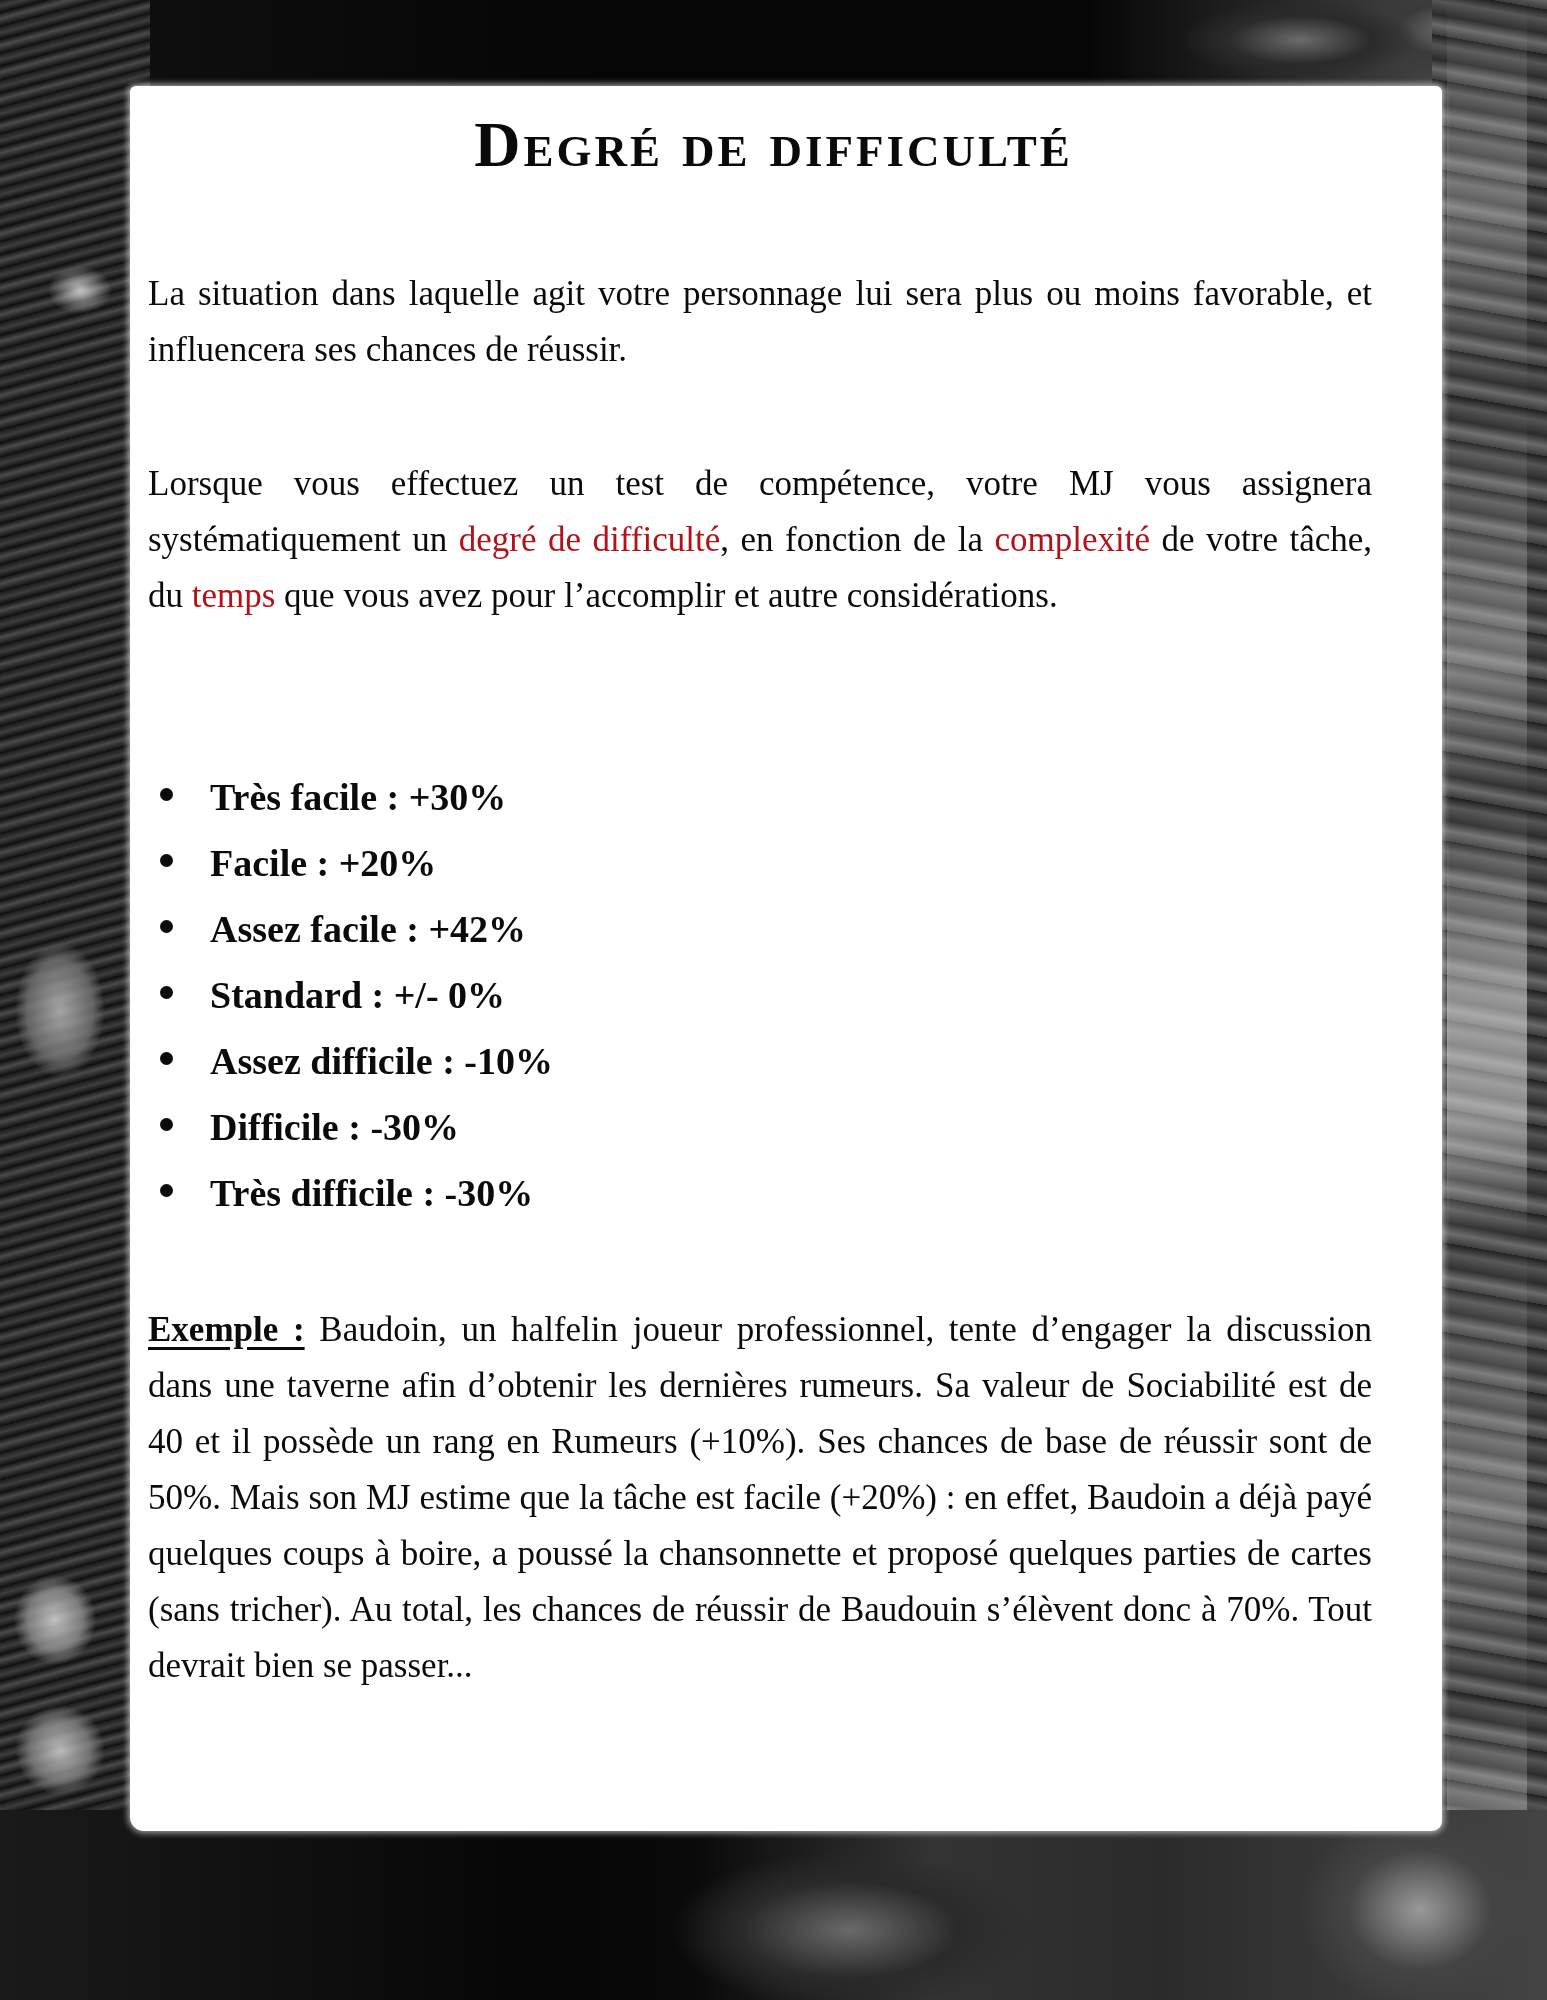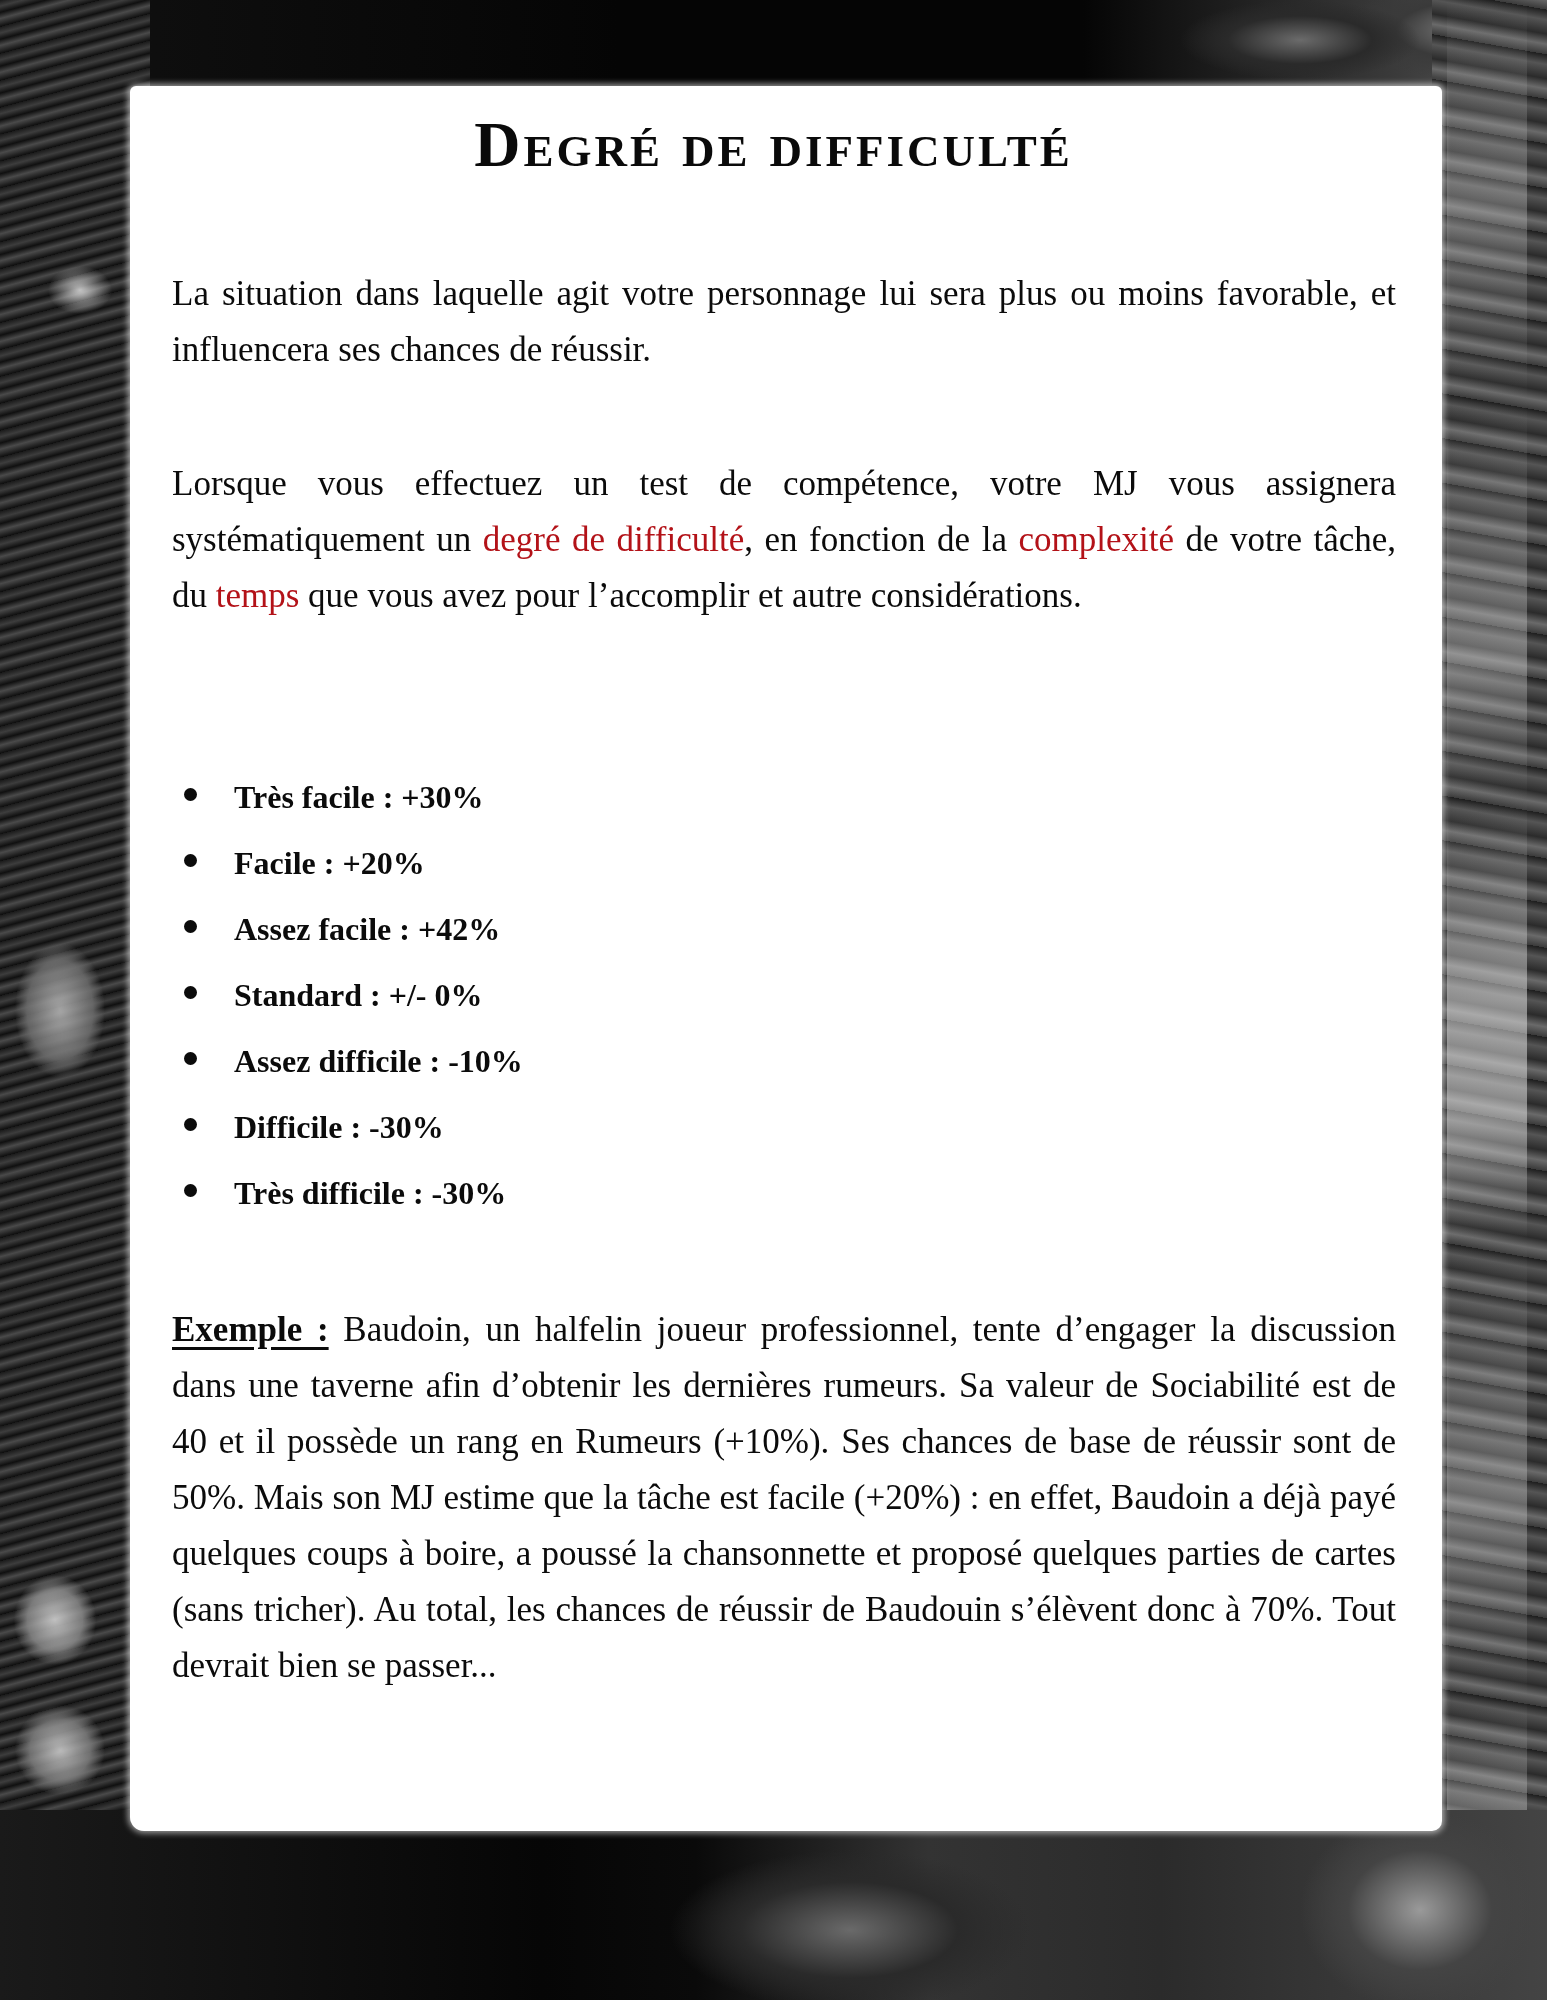--- a/index.html
+++ b/index.html
@@ -59,30 +59,30 @@
     }
     .title {
       position: absolute; left: 0; right: 0; top: 110px;
       text-align: center; margin: 0;
       font-family: "Liberation Serif", "DejaVu Serif", serif;
       font-weight: bold; font-size: 64px; line-height: 70px;
       font-variant: small-caps; letter-spacing: 3px;
       color: #0a0a0a;
     }
     .content {
-      position: absolute; left: 172px; top: 266px; width: 1224px;
+      position: absolute; left: 148px; top: 266px; width: 1224px;
       color: #0b0b0b; font-size: 35px; line-height: 56px;
     }
     .para { margin: 0; text-align: justify; text-align-last: left; }
     .gap1 { height: 78px; }
     .gap2 { height: 76px; }
     .red { color: #b31218; }
     ul.levels {
       list-style: none; margin: 0; padding: 0;
-      font-weight: bold; font-size: 32px; line-height: 66px;
+      font-weight: bold; font-size: 38px; line-height: 66px;
     }
     ul.levels li { position: relative; padding-left: 62px; }
     ul.levels li .bullet {
       position: absolute; left: 12px; top: 24px;
       width: 13px; height: 13px; border-radius: 50%; background: #0b0b0b;
     }
     .underline { text-decoration: underline; text-underline-offset: 6px; font-weight: bold; }
   </style>
 </head>
 <body>

